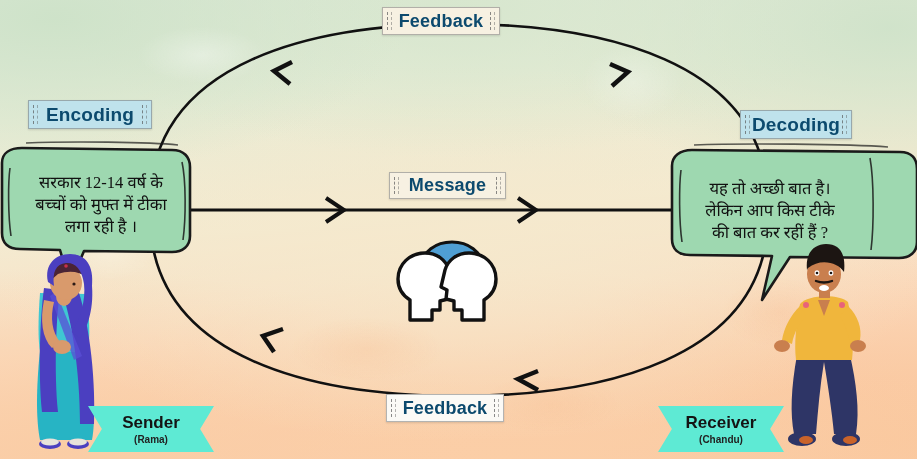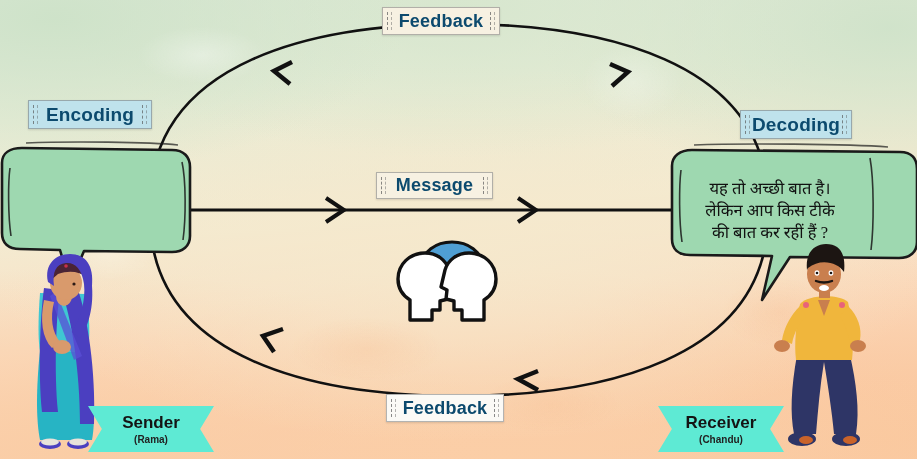--- a/index.html
+++ b/index.html
@@ -70,21 +70,21 @@
   .tape::before { left: 4px; }
   .tape::after  { right: 4px; }
 
   .tape-blue  { background: #bfe2ec; }
   .tape-cream { background: #f7f1e2; }
   .tape-white { background: #fbfaf6; }
 
   #lbl-encoding { left: 28px;  top: 100px; width: 124px; height: 29px; font-size: 19px; }
   #lbl-decoding { left: 740px; top: 110px; width: 112px; height: 29px; font-size: 19px; }
   #lbl-feedback-top    { left: 382px; top: 7px;   width: 118px; height: 28px; font-size: 18px; }
-  #lbl-message         { left: 376px; top: 172px; width: 117px; height: 27px; font-size: 18px; }
+  #lbl-message         { left: 389px; top: 172px; width: 117px; height: 27px; font-size: 18px; }
   #lbl-feedback-bottom { left: 386px; top: 394px; width: 118px; height: 28px; font-size: 18px; }
 
   
   .nameplate {
     position: absolute;
     width: 126px;
     height: 46px;
     background: #5eead4;
     clip-path: polygon(0 0, 100% 0, 89% 50%, 100% 100%, 0 100%, 11% 50%);
     display: flex;
@@ -153,20 +153,23 @@
     <g>
       <path d="M 672 166 C 672 156, 680 150, 692 150 L 900 152 C 912 152, 917 159, 917 169
                L 917 242 C 917 252, 910 258, 899 258 L 790 257
                L 762 300 L 772 256 L 690 255 C 678 255, 672 249, 672 239 Z" fill="#9ed8b0" stroke="#1a1a1a" stroke-width="2.6" stroke-linejoin="round"></path>
       <path d="M 681 170 C 679 186, 679 222, 682 242" fill="none" stroke="#1a1a1a" stroke-width="1.6" opacity=".85"></path>
       <path d="M 870 158 C 874 180, 874 226, 871 250" fill="none" stroke="#1a1a1a" stroke-width="1.6" opacity=".85"></path>
       <path d="M 694 145 C 740 143, 850 144, 888 147" fill="none" stroke="#1a1a1a" stroke-width="1.6" opacity=".7"></path>
     </g>
   </svg>
 
+  <div class="bubble-text" id="bubble-text-left">सरकार 12-14 वर्ष के
+बच्चों को मुफ्त में टीका
+लगा रही है ।</div>
   <div class="bubble-text" id="bubble-text-right">यह तो अच्छी बात है।
 लेकिन आप किस टीके
 की बात कर रहीं हैं ?</div>
 
   <svg class="layer" viewBox="0 0 917 459">
     <g>
 
       <ellipse cx="452" cy="265" rx="30" ry="23" fill="#4f9fd4" stroke="#111" stroke-width="3"></ellipse>
       <path d="M 443 285 L 436 300 L 455 287 Z" fill="#4f9fd4" stroke="#111" stroke-width="3" stroke-linejoin="round"></path>
 

